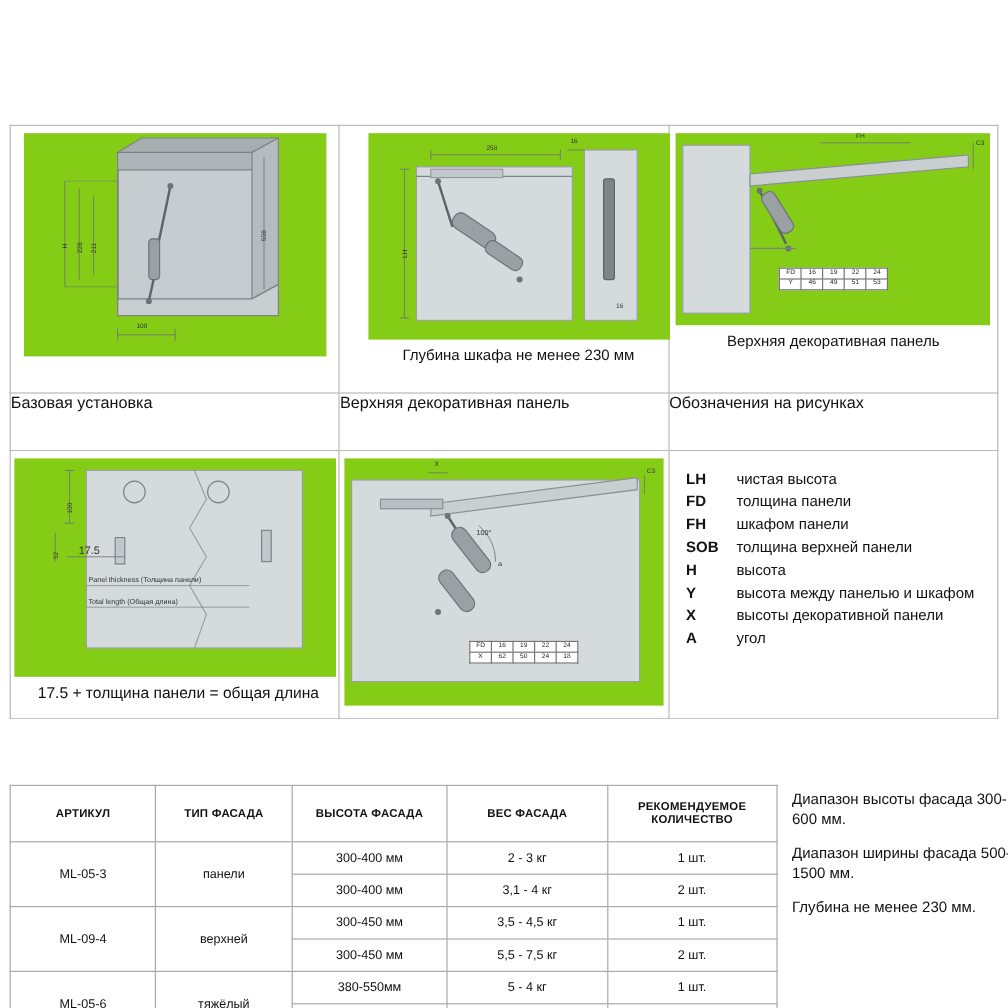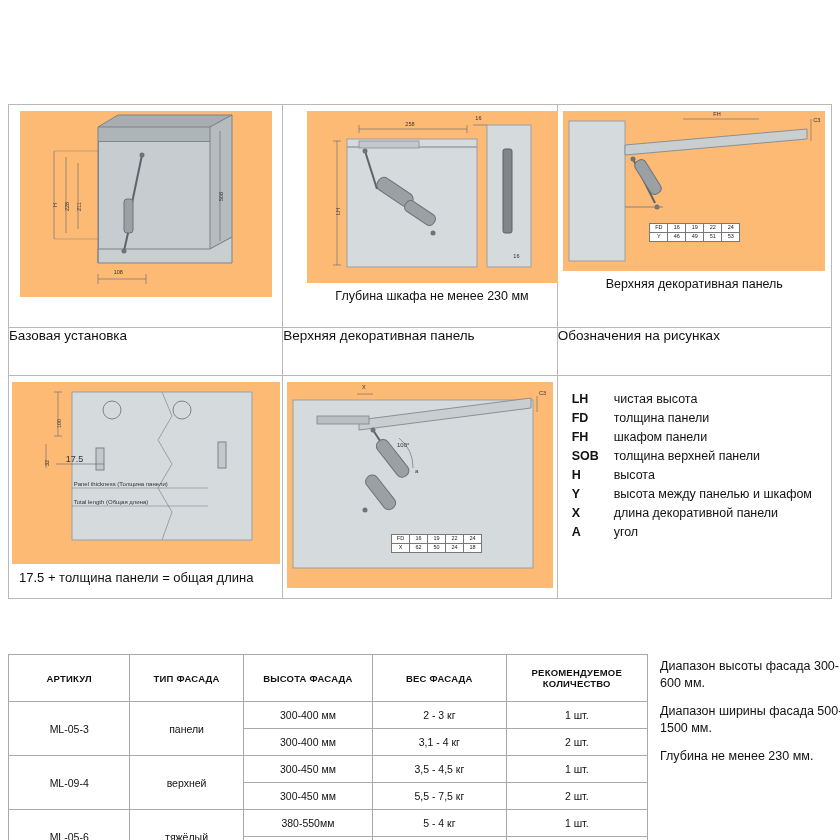--- a/index.html
+++ b/index.html
@@ -43,29 +43,29 @@
     position: relative;
     background: #ffffff;
   }
   .caption {
     text-align: center;
     font-size: 12.5px;
     color: #111;
     padding: 6px 4px 8px 4px;
   }
   .caption.left {
-    text-align: left;
+    text-align: center;
     padding-left: 10px;
     font-size: 13px;
   }
   
   .illu {
     position: relative;
     margin: 6px auto 0 auto;
-    background: #fdba74;
+    background: #84cc16;
   }
   .dim {
     position: absolute;
     font-size: 5.5px;
     color: #333;
     letter-spacing: 0;
     white-space: nowrap;
   }
   .dimv {
     position: absolute;
@@ -372,21 +372,21 @@
           <div class="row">
             <div class="abbr">H</div>
             <div class="txt">высота</div>
           </div>
           <div class="row">
             <div class="abbr">Y</div>
             <div class="txt">высота между панелью и шкафом</div>
           </div>
           <div class="row">
             <div class="abbr">X</div>
-            <div class="txt">длина декоративной панели</div>
+            <div class="txt">высоты декоративной панели</div>
           </div>
           <div class="row">
             <div class="abbr">A</div>
             <div class="txt">угол</div>
           </div>
         </div>
       </td>
     </tr>
   </tbody>
     </table>

